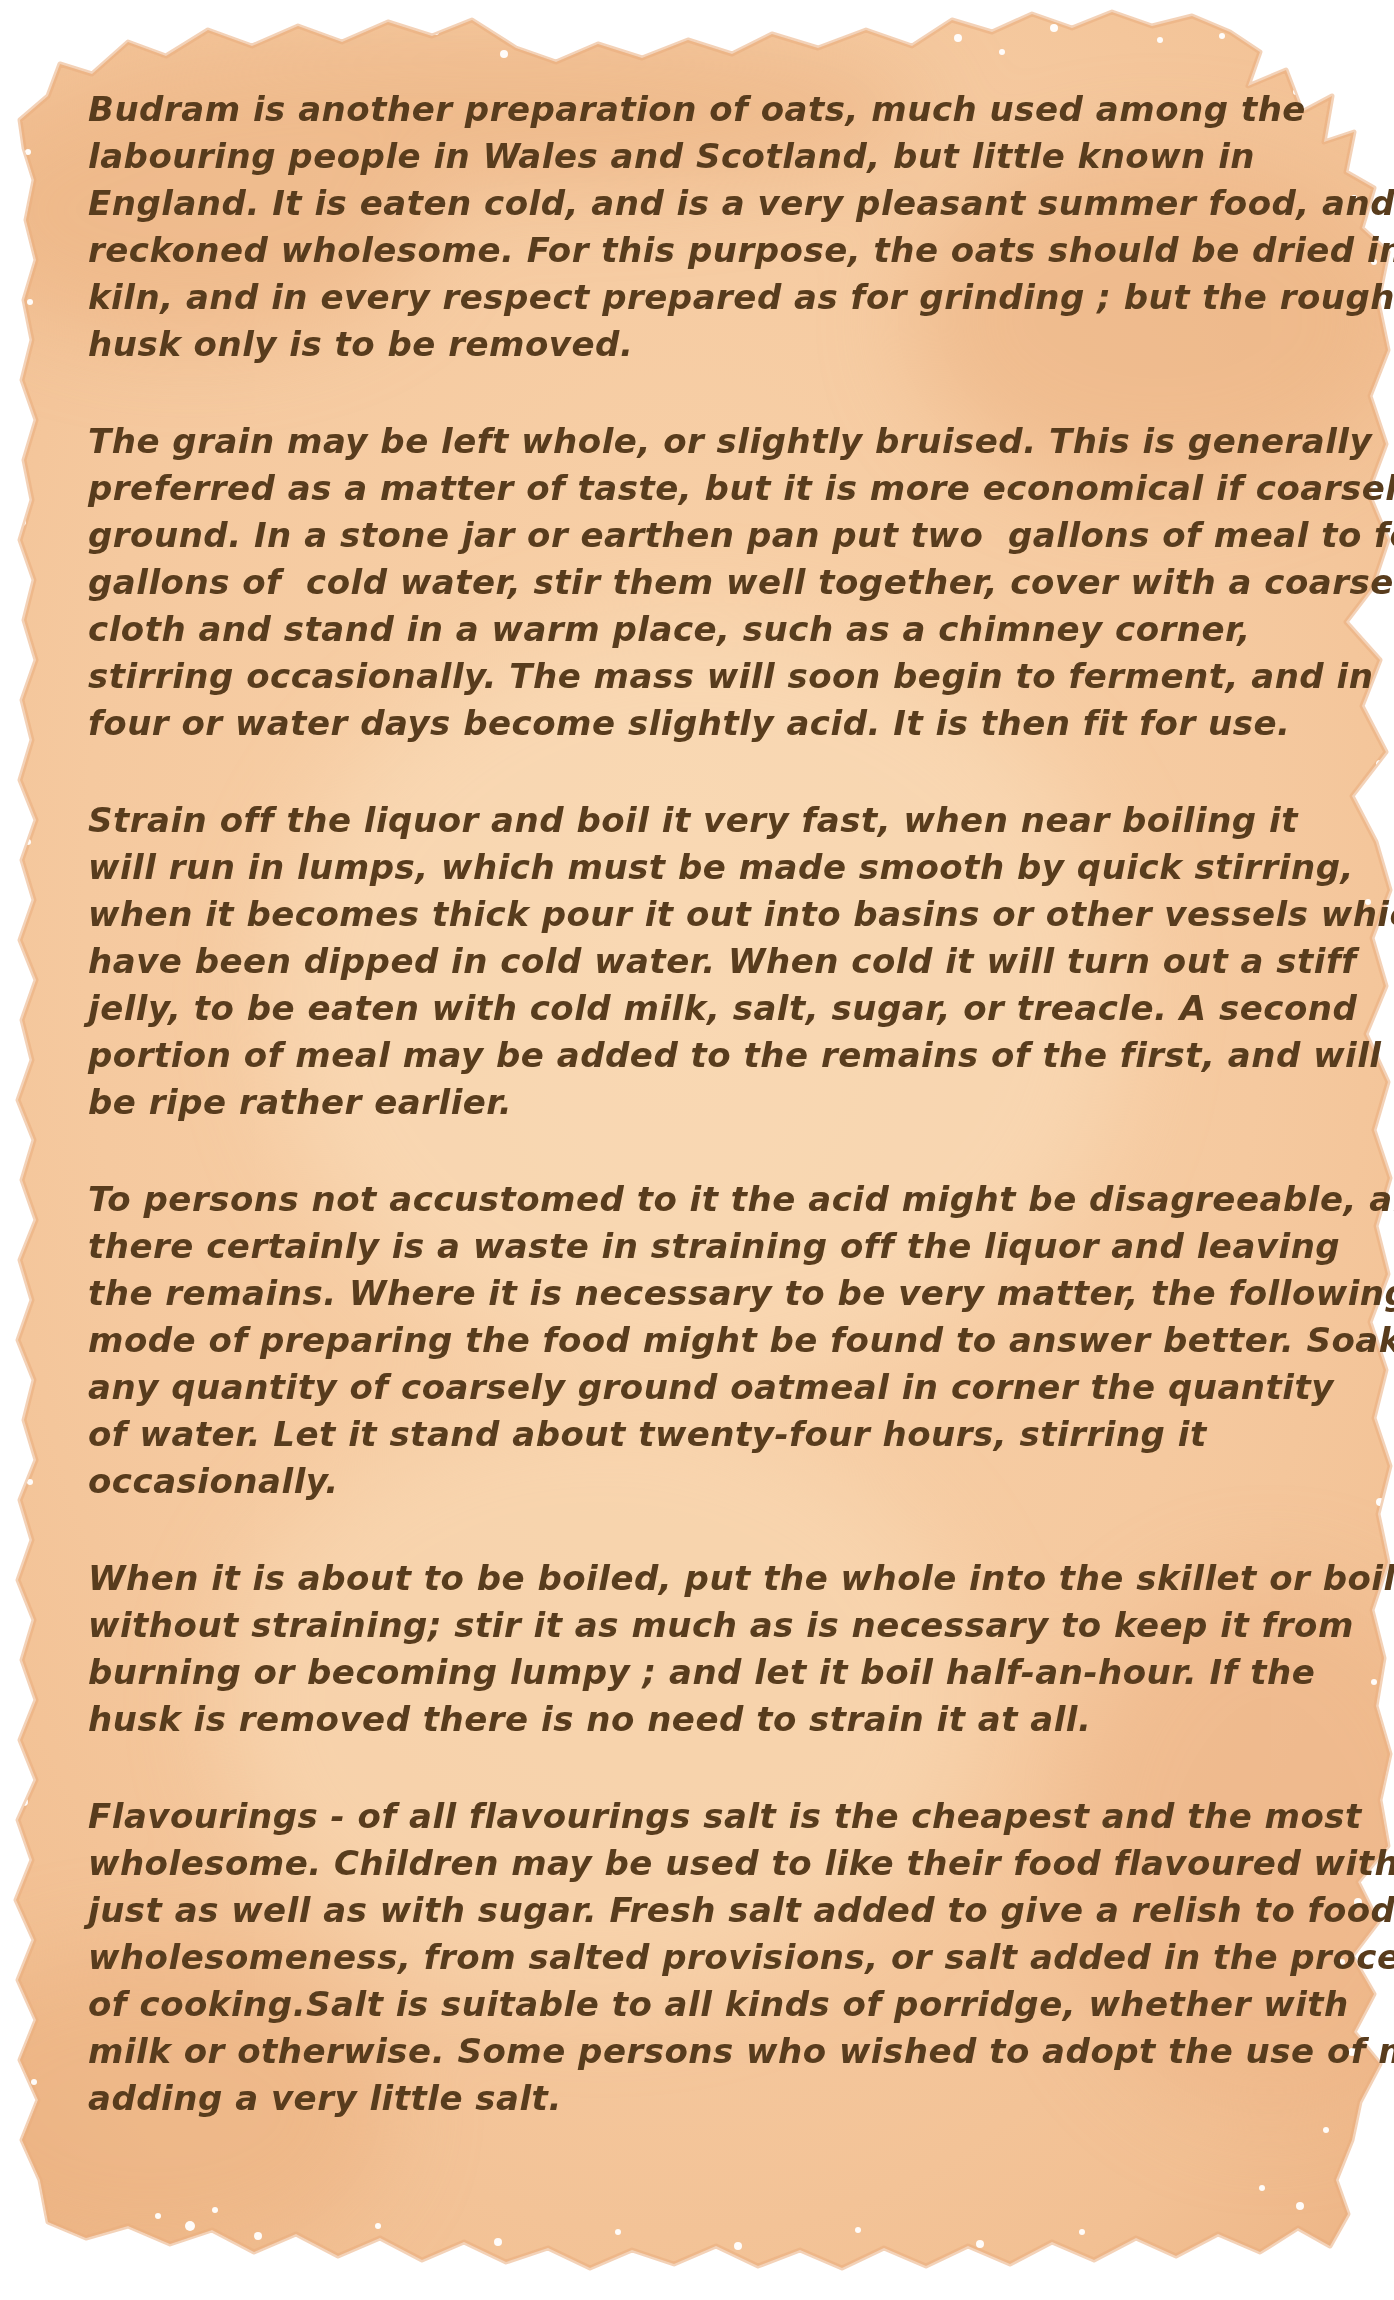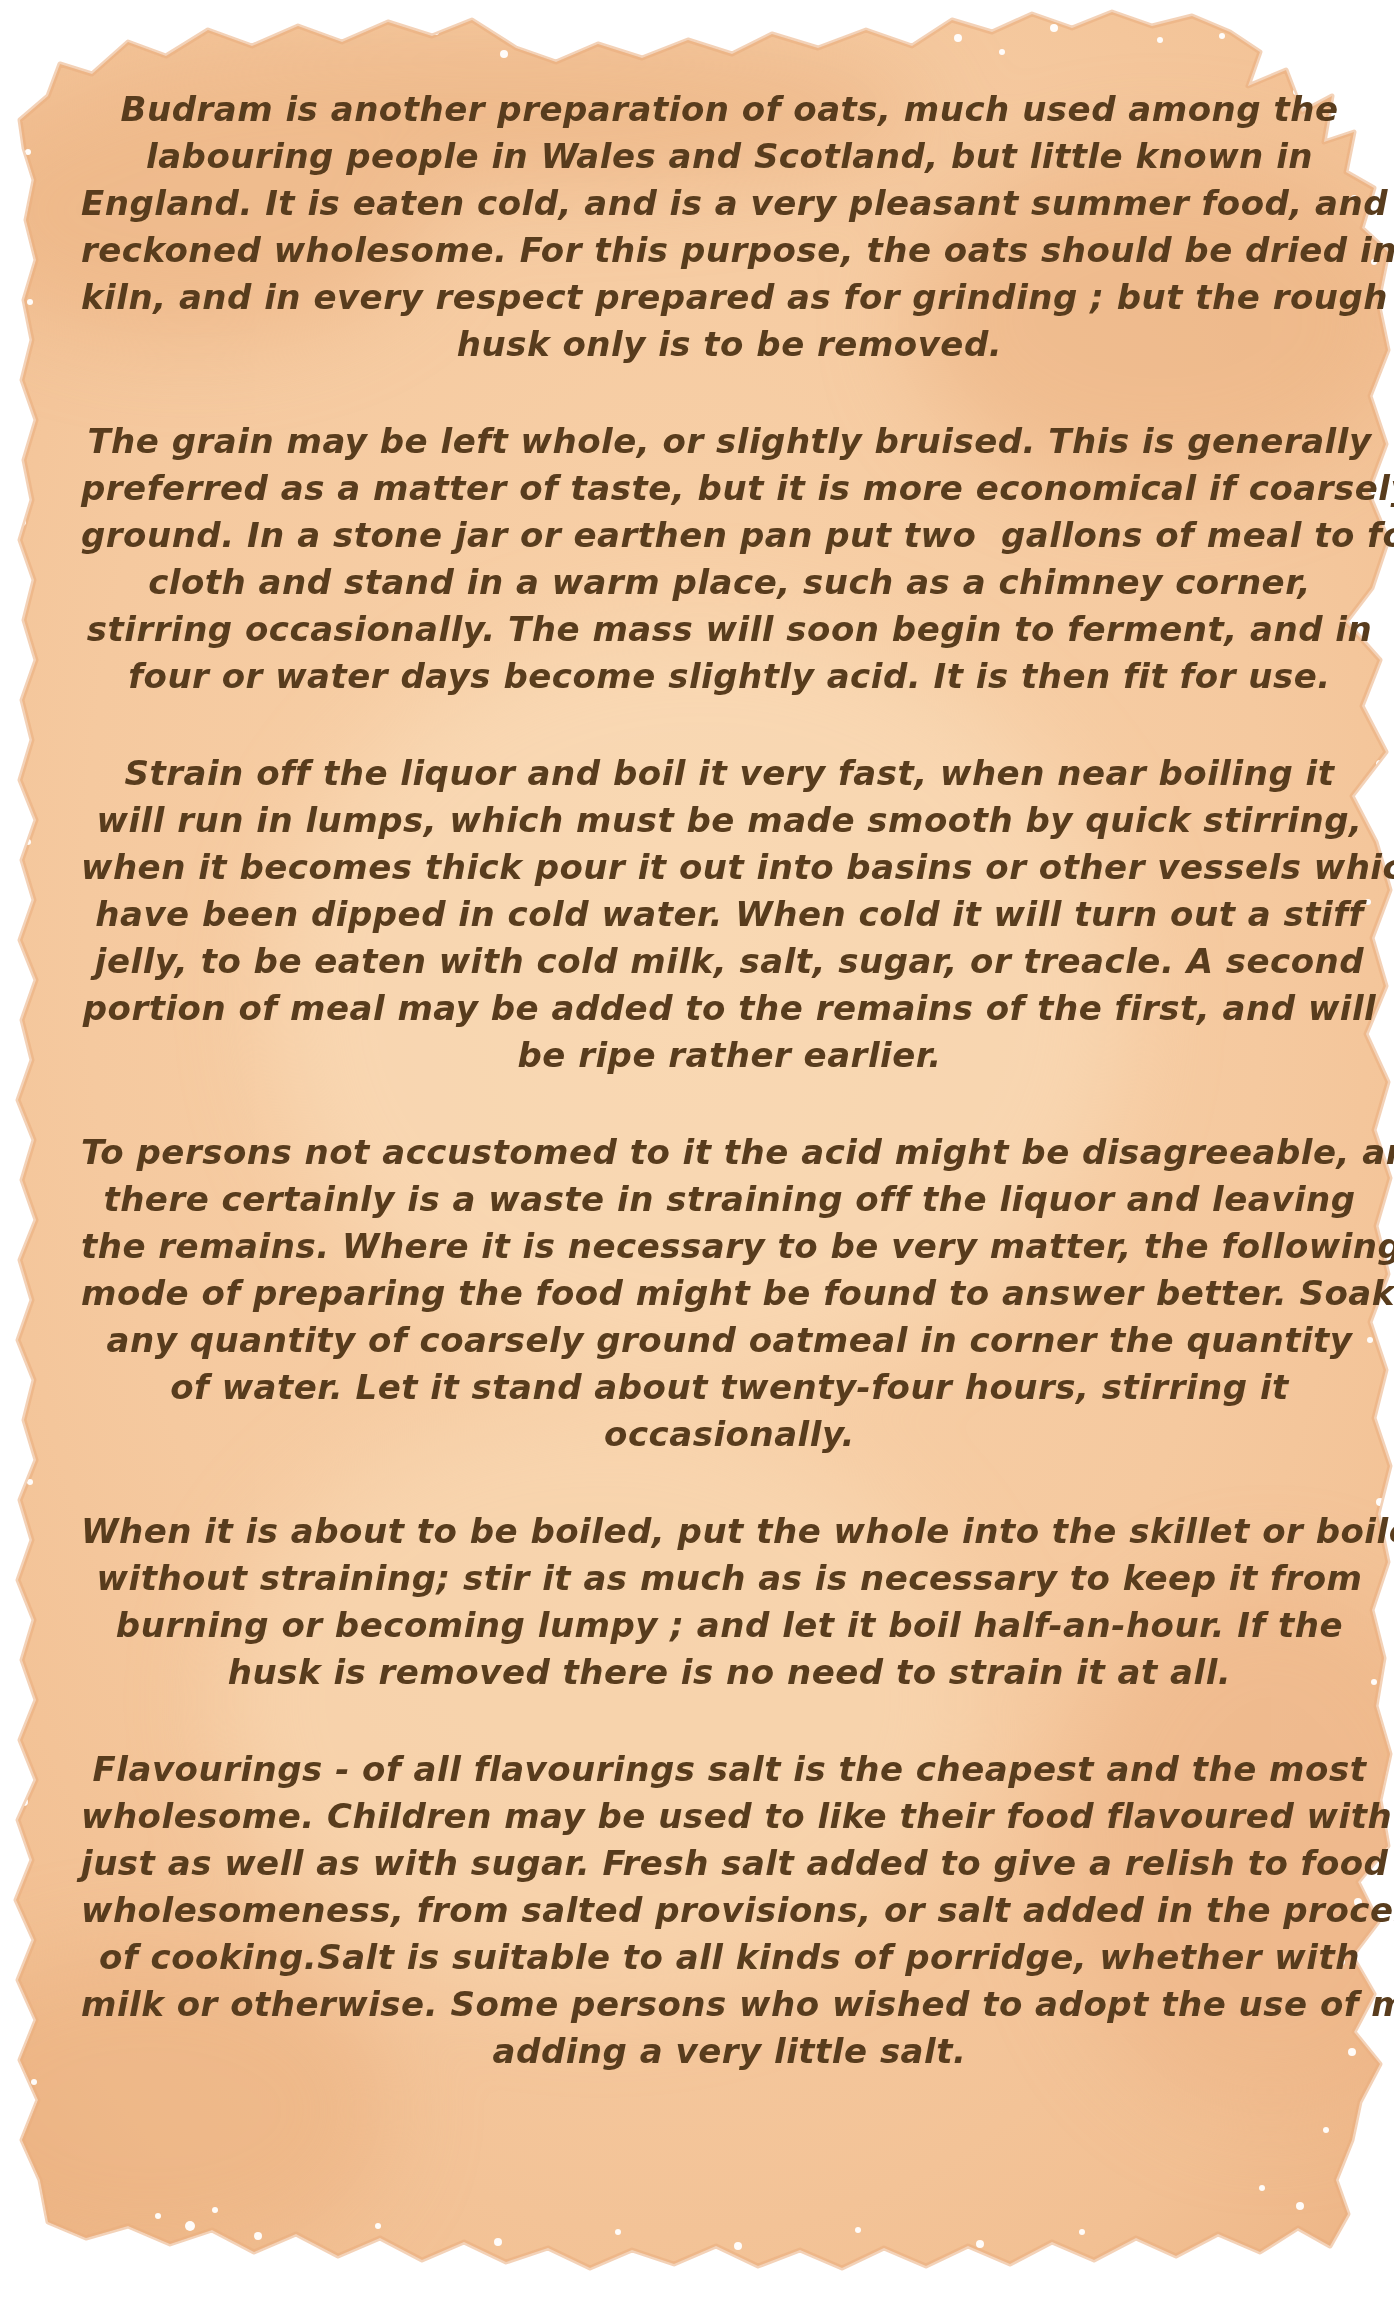--- a/index.html
+++ b/index.html
@@ -29,22 +29,21 @@
     width: 1300px;
     color: var(--ink, #583c1d);
     font-family: "DejaVu Sans", sans-serif;
     font-style: italic;
     font-weight: 600;
     font-size: 34px;
     line-height: 47px;
     letter-spacing: 0.5px;
   }
   .paragraph {
-    margin: 0 0 50px 3px;
-    text-align: center;
+    margin: 0 0 50px 10px;
   }
   .line {
     white-space: pre;
   }
 </style>
 </head>
 <body>
 
 <div class="page">
 
@@ -148,20 +147,21 @@
         <div class="line">labouring people in Wales and Scotland, but little known in</div>
         <div class="line">England. It is eaten cold, and is a very pleasant summer food, and</div>
         <div class="line">reckoned wholesome. For this purpose, the oats should be dried in a</div>
         <div class="line">kiln, and in every respect prepared as for grinding ; but the rough</div>
         <div class="line">husk only is to be removed.</div>
       </div>
       <div class="paragraph">
         <div class="line">The grain may be left whole, or slightly bruised. This is generally</div>
         <div class="line">preferred as a matter of taste, but it is more economical if coarsely</div>
         <div class="line">ground. In a stone jar or earthen pan put two  gallons of meal to four</div>
+        <div class="line">gallons of  cold water, stir them well together, cover with a coarse</div>
         <div class="line">cloth and stand in a warm place, such as a chimney corner,</div>
         <div class="line">stirring occasionally. The mass will soon begin to ferment, and in</div>
         <div class="line">four or water days become slightly acid. It is then fit for use.</div>
       </div>
       <div class="paragraph">
         <div class="line">Strain off the liquor and boil it very fast, when near boiling it</div>
         <div class="line">will run in lumps, which must be made smooth by quick stirring,</div>
         <div class="line">when it becomes thick pour it out into basins or other vessels which</div>
         <div class="line">have been dipped in cold water. When cold it will turn out a stiff</div>
         <div class="line">jelly, to be eaten with cold milk, salt, sugar, or treacle. A second</div>

